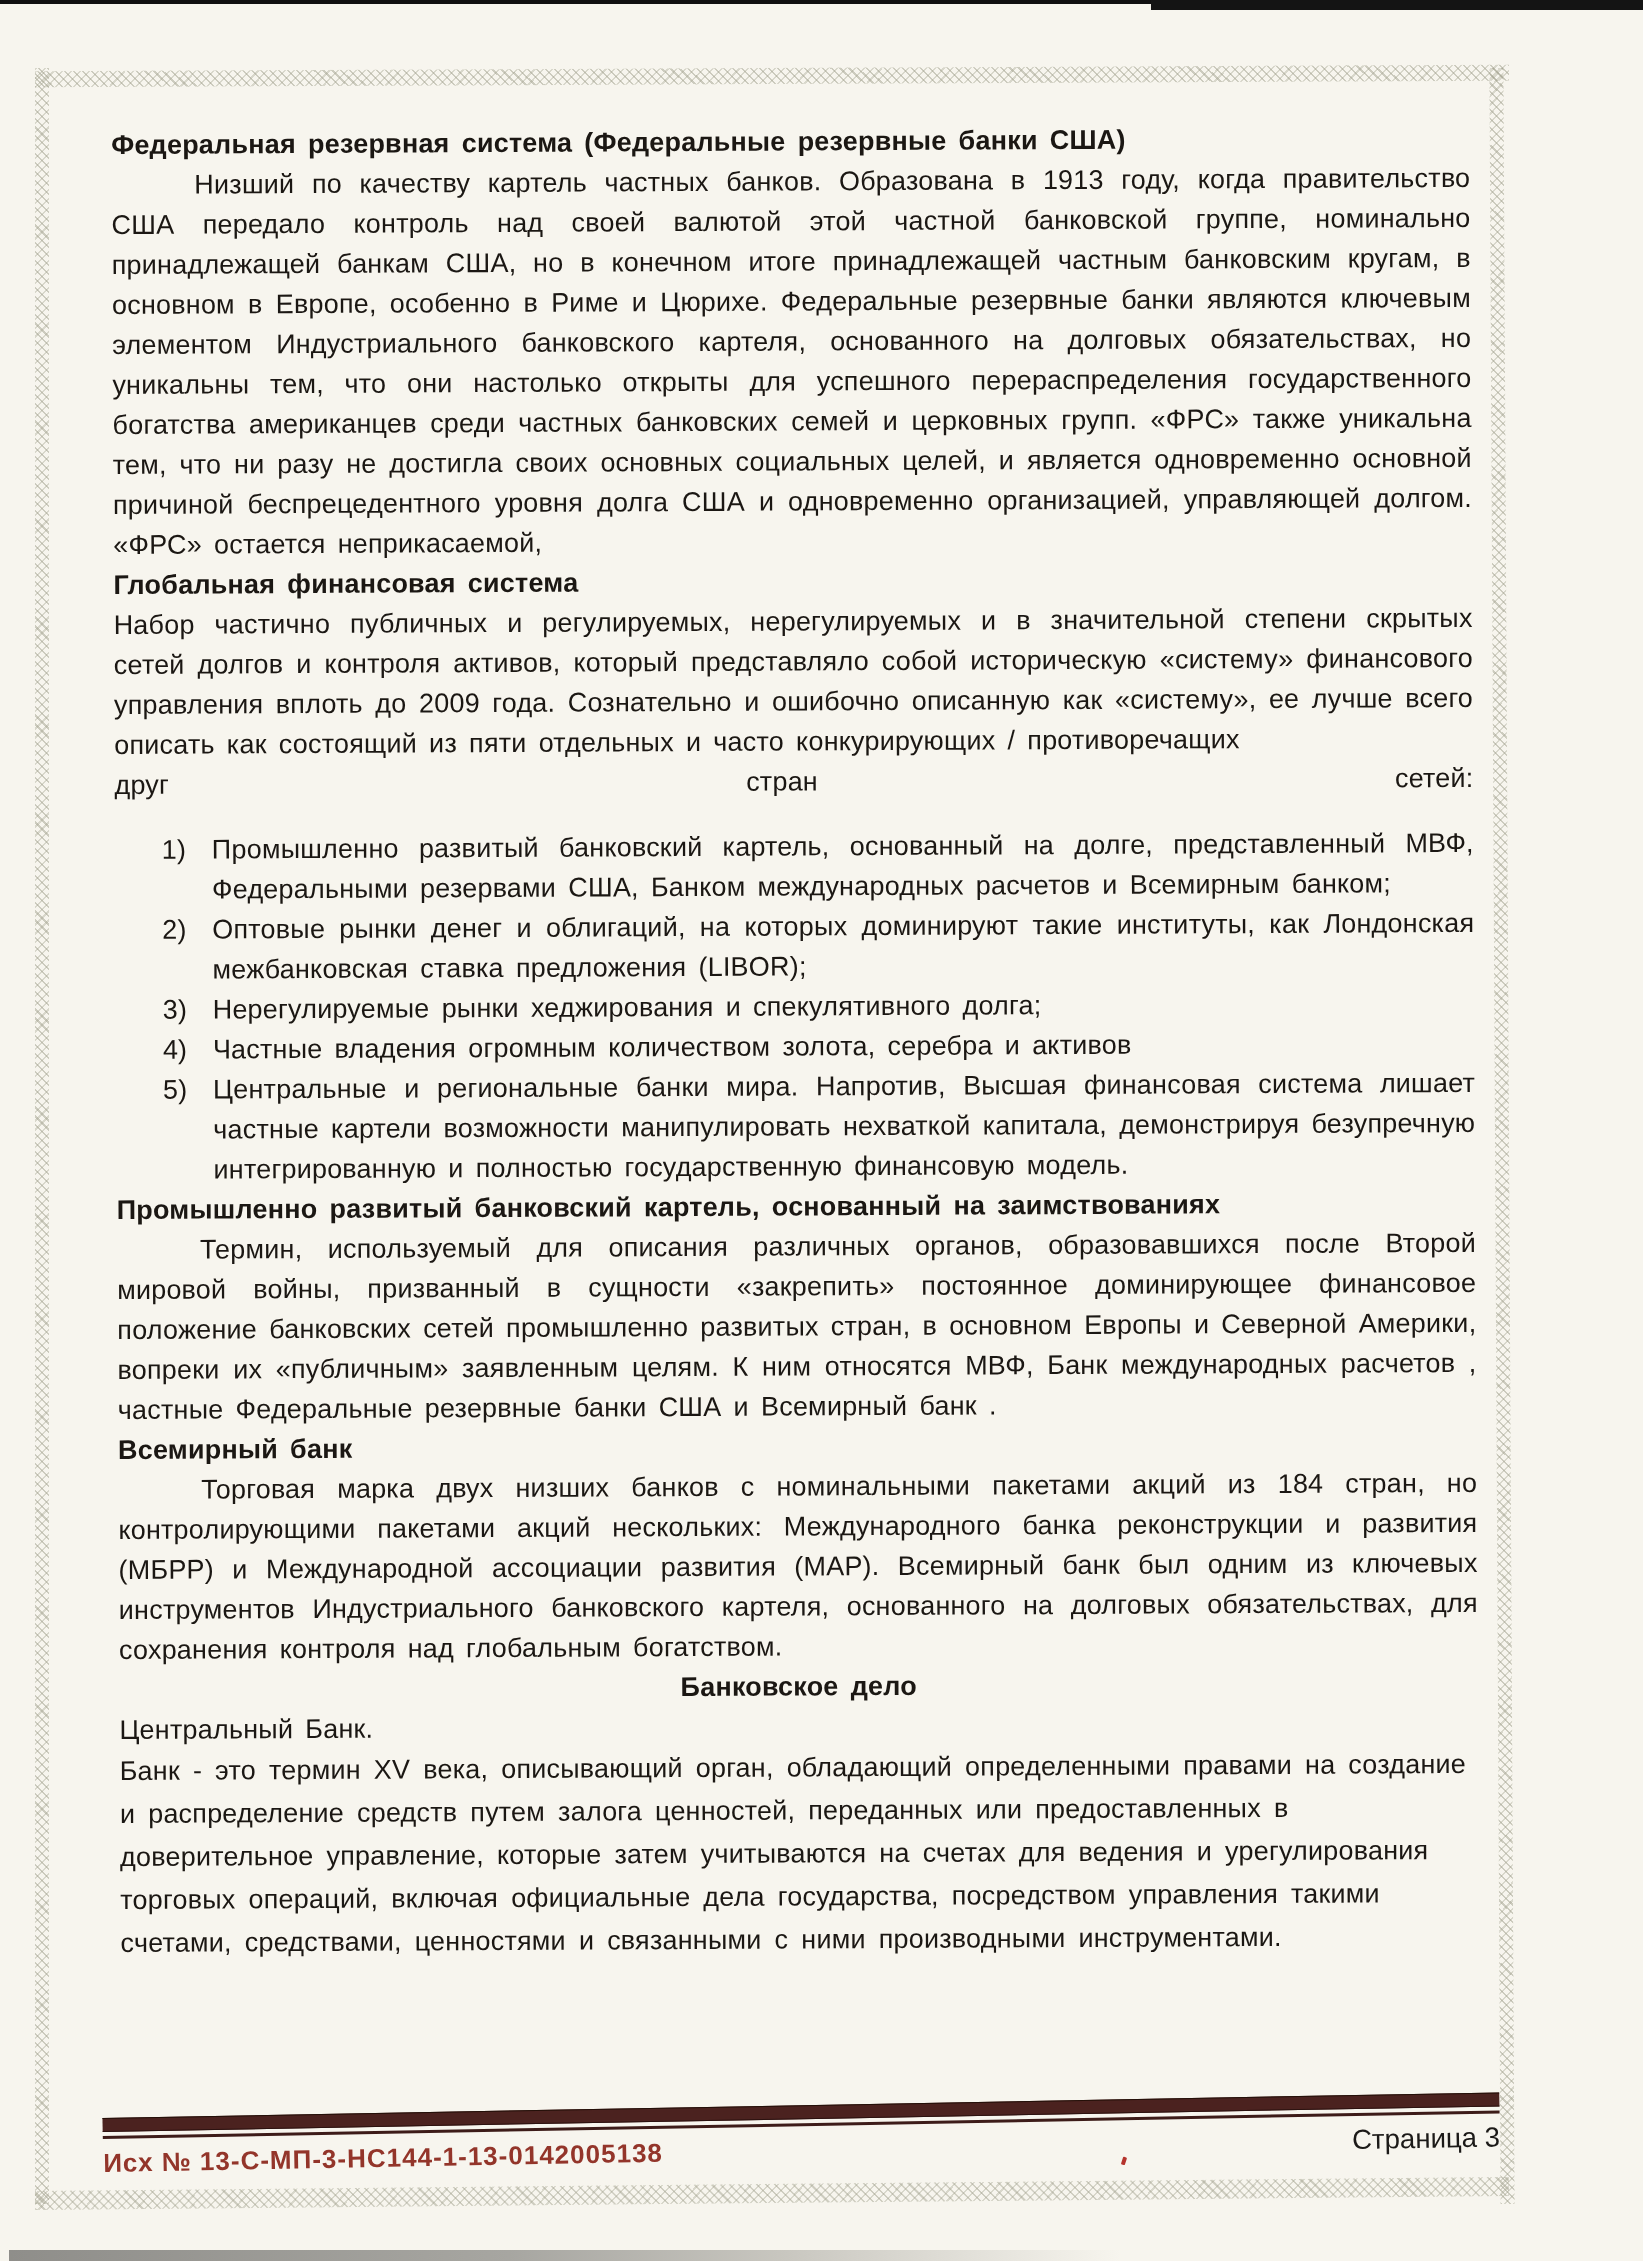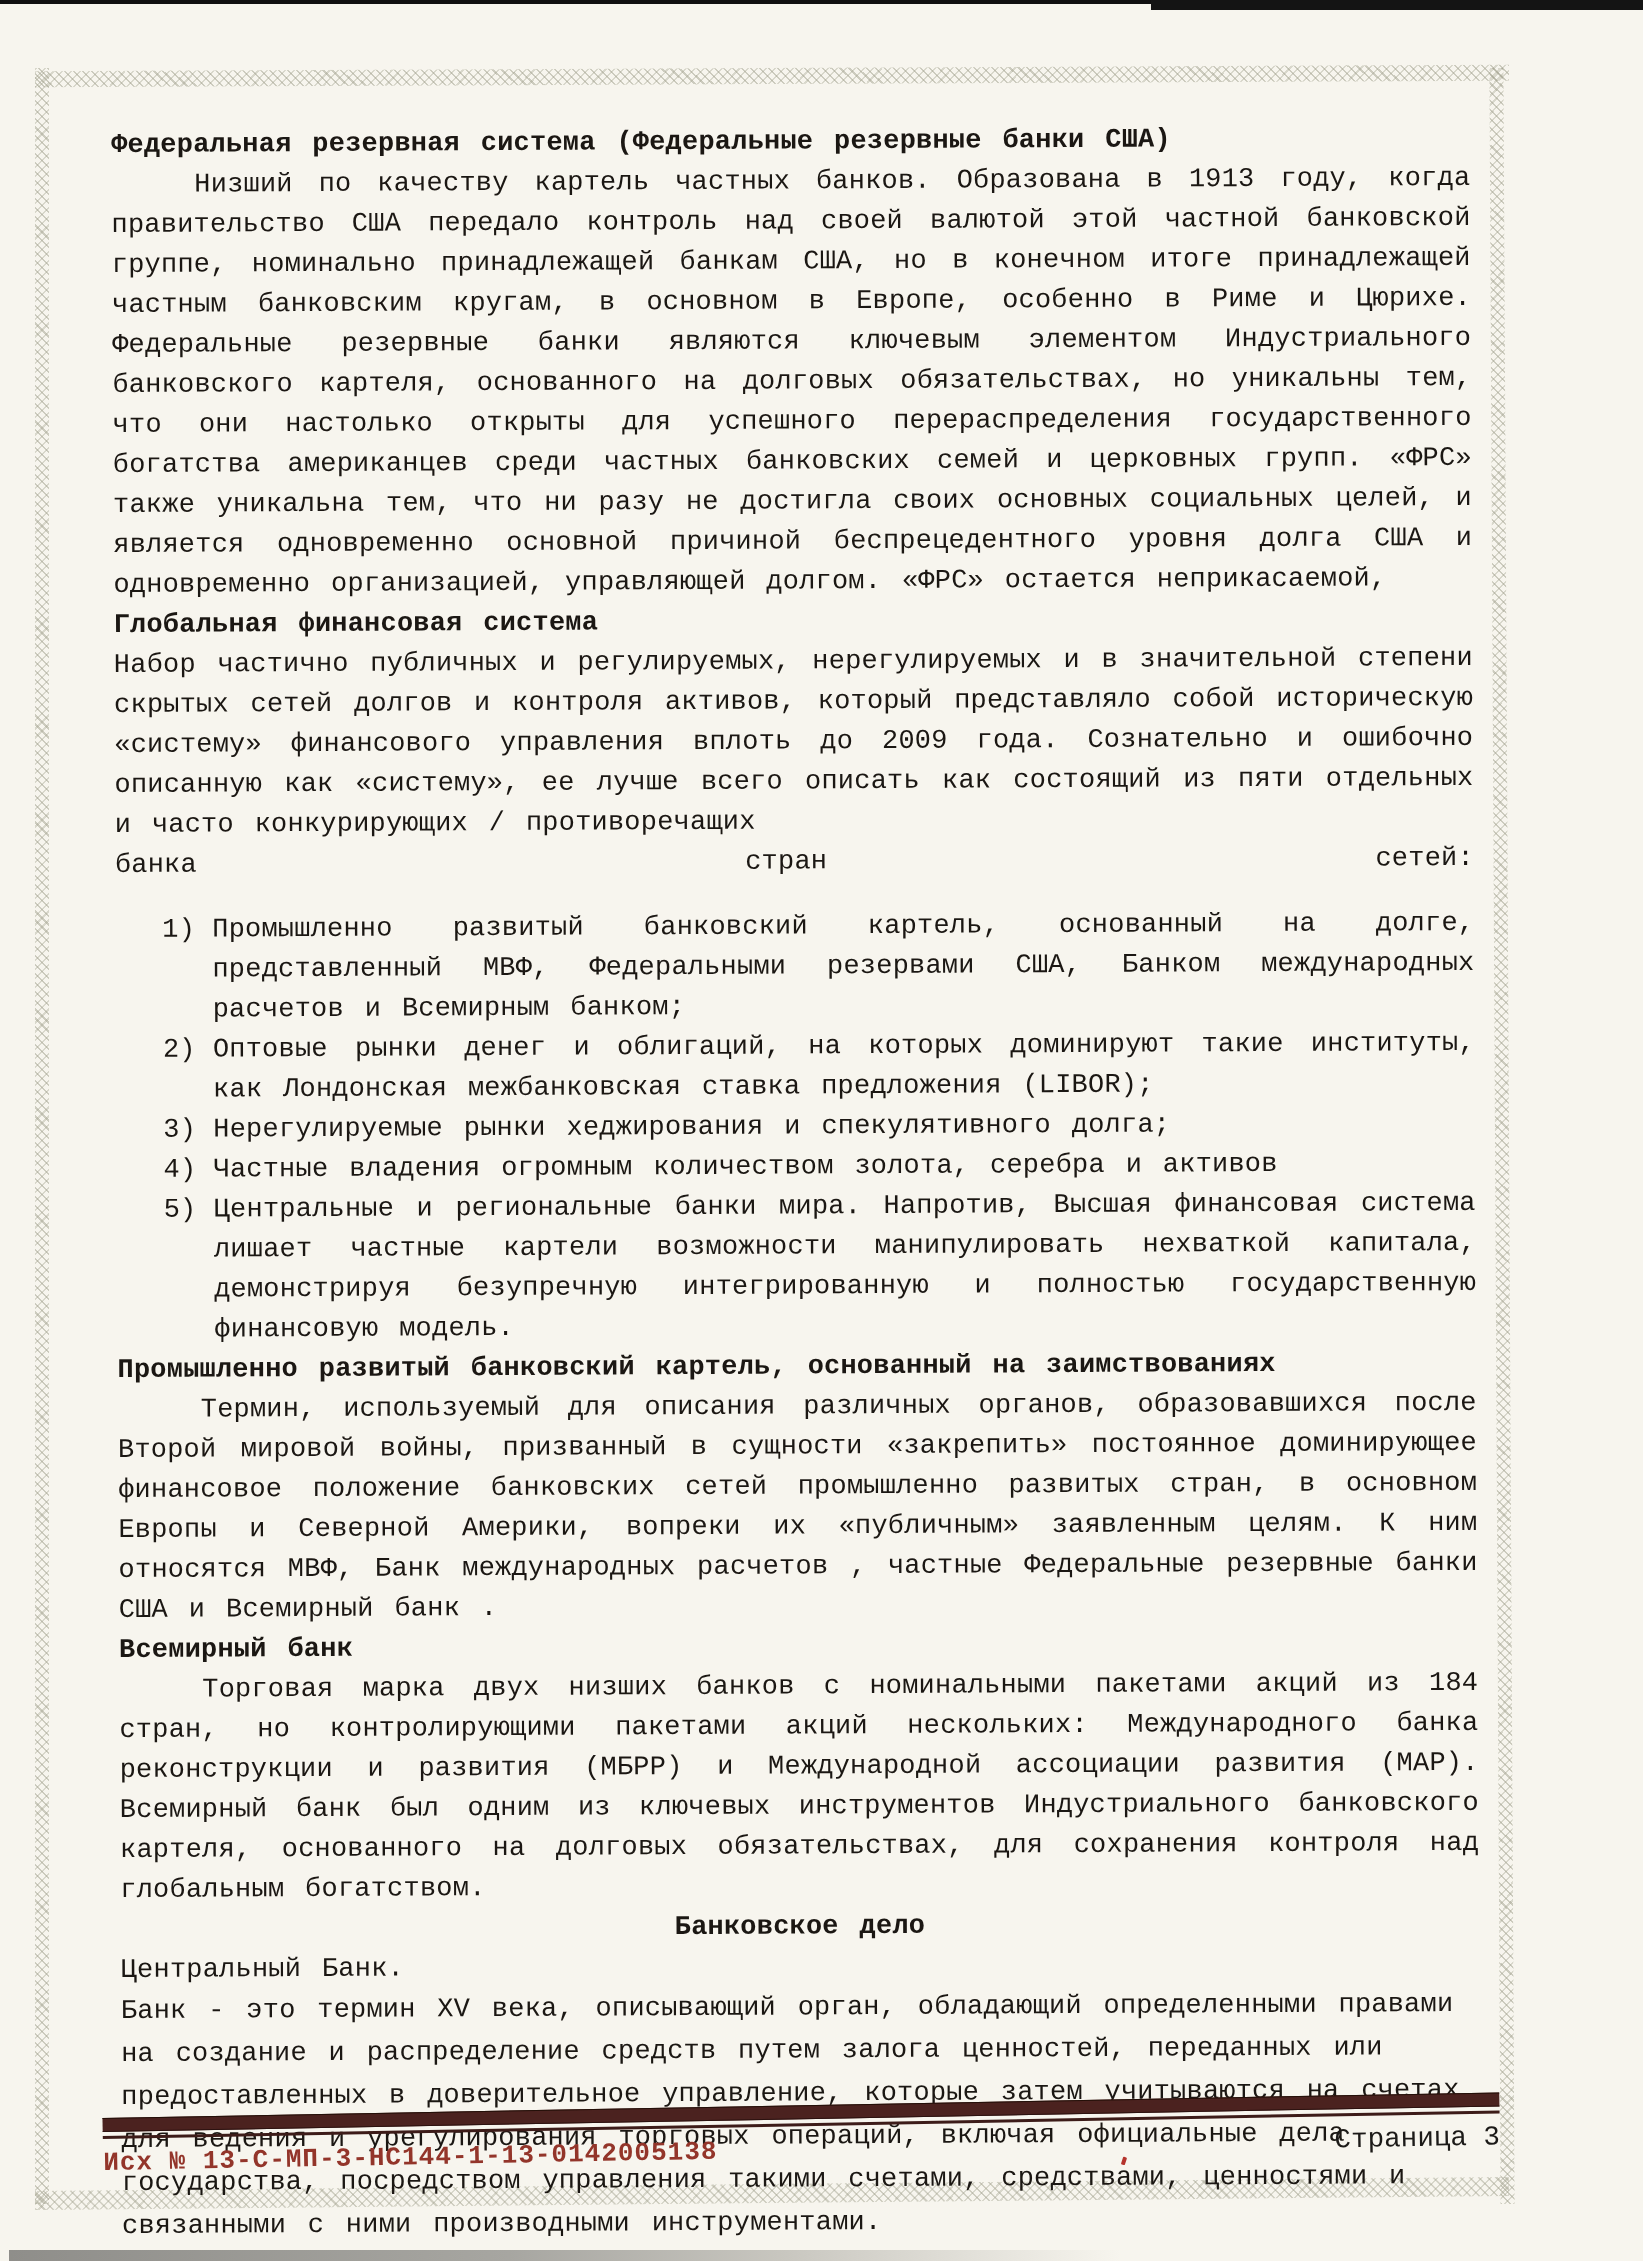--- a/index.html
+++ b/index.html
@@ -1,21 +1,21 @@
 <!DOCTYPE html>
 <html style="font-size:7.7px"><head>
 <meta charset="utf-8">
 <style>
   html,body{margin:0;padding:0;background:#d8d5cc;}
   .scan{
     position:relative;
     width:1644px;height:2261px;
     background:#f7f5ee;
     overflow:hidden;
-    font-family:Liberation Mono, monospace;
+    font-family:Liberation Sans, sans-serif;
     color:#1b1713;
   }
   
   .edge-top{position:absolute;top:0;left:0;width:1644px;height:4.4px;background:#101010;}
   .edge-top-right{position:absolute;top:0;left:1151px;width:493px;height:9.7px;background:#141414;}
   .bottom-smudge{position:absolute;bottom:0;left:8.7px;width:1112px;height:10.6px;
     background:linear-gradient(90deg,#8f8e8a 0%,#a7a6a1 45%,#c9c7c0 70%,rgba(201,199,192,0) 100%);}
   .red-speck{position:absolute;left:1122px;top:2157px;width:4.4px;height:7.7px;background:#b5332c;transform:rotate(18deg);border-radius:1px;}
 
   
@@ -76,21 +76,21 @@
   <div class="frame frame-right"></div>
 
   <div class="content">
 
     <h1 class="h">Федеральная резервная система (Федеральные резервные банки США)</h1>
     <p class="just indent">Низший по качеству картель частных банков. Образована в 1913 году, когда правительство США передало контроль над своей валютой этой частной банковской группе, номинально принадлежащей банкам США, но в конечном итоге принадлежащей частным банковским кругам, в основном в Европе, особенно в Риме и Цюрихе. Федеральные резервные банки являются ключевым элементом Индустриального банковского картеля, основанного на долговых обязательствах, но уникальны тем, что они настолько открыты для успешного перераспределения государственного богатства американцев среди частных банковских семей и церковных групп. «ФРС» также уникальна тем, что ни разу не достигла своих основных социальных целей, и является одновременно основной причиной беспрецедентного уровня долга США и одновременно организацией, управляющей долгом. «ФРС» остается неприкасаемой,</p>
 
     <h2 class="h sp">Глобальная финансовая система</h2>
     <p class="just">Набор частично публичных и регулируемых, нерегулируемых и в значительной степени скрытых сетей долгов и контроля активов, который представляло собой историческую «систему» финансового управления вплоть до 2009 года. Сознательно и ошибочно описанную как «систему», ее лучше всего описать как состоящий из пяти отдельных и часто конкурирующих / противоречащих</p>
     <div class="split-row">
-      <span>банка</span>
+      <span>друг</span>
       <span>стран</span>
       <span>сетей:</span>
     </div>
 
     <div class="networks">
       <div class="li">
         <span class="num">1)</span>
         <span>Промышленно развитый банковский картель, основанный на долге, представленный МВФ, Федеральными резервами США, Банком международных расчетов и Всемирным банком;</span>
       </div>
       <div class="li">

